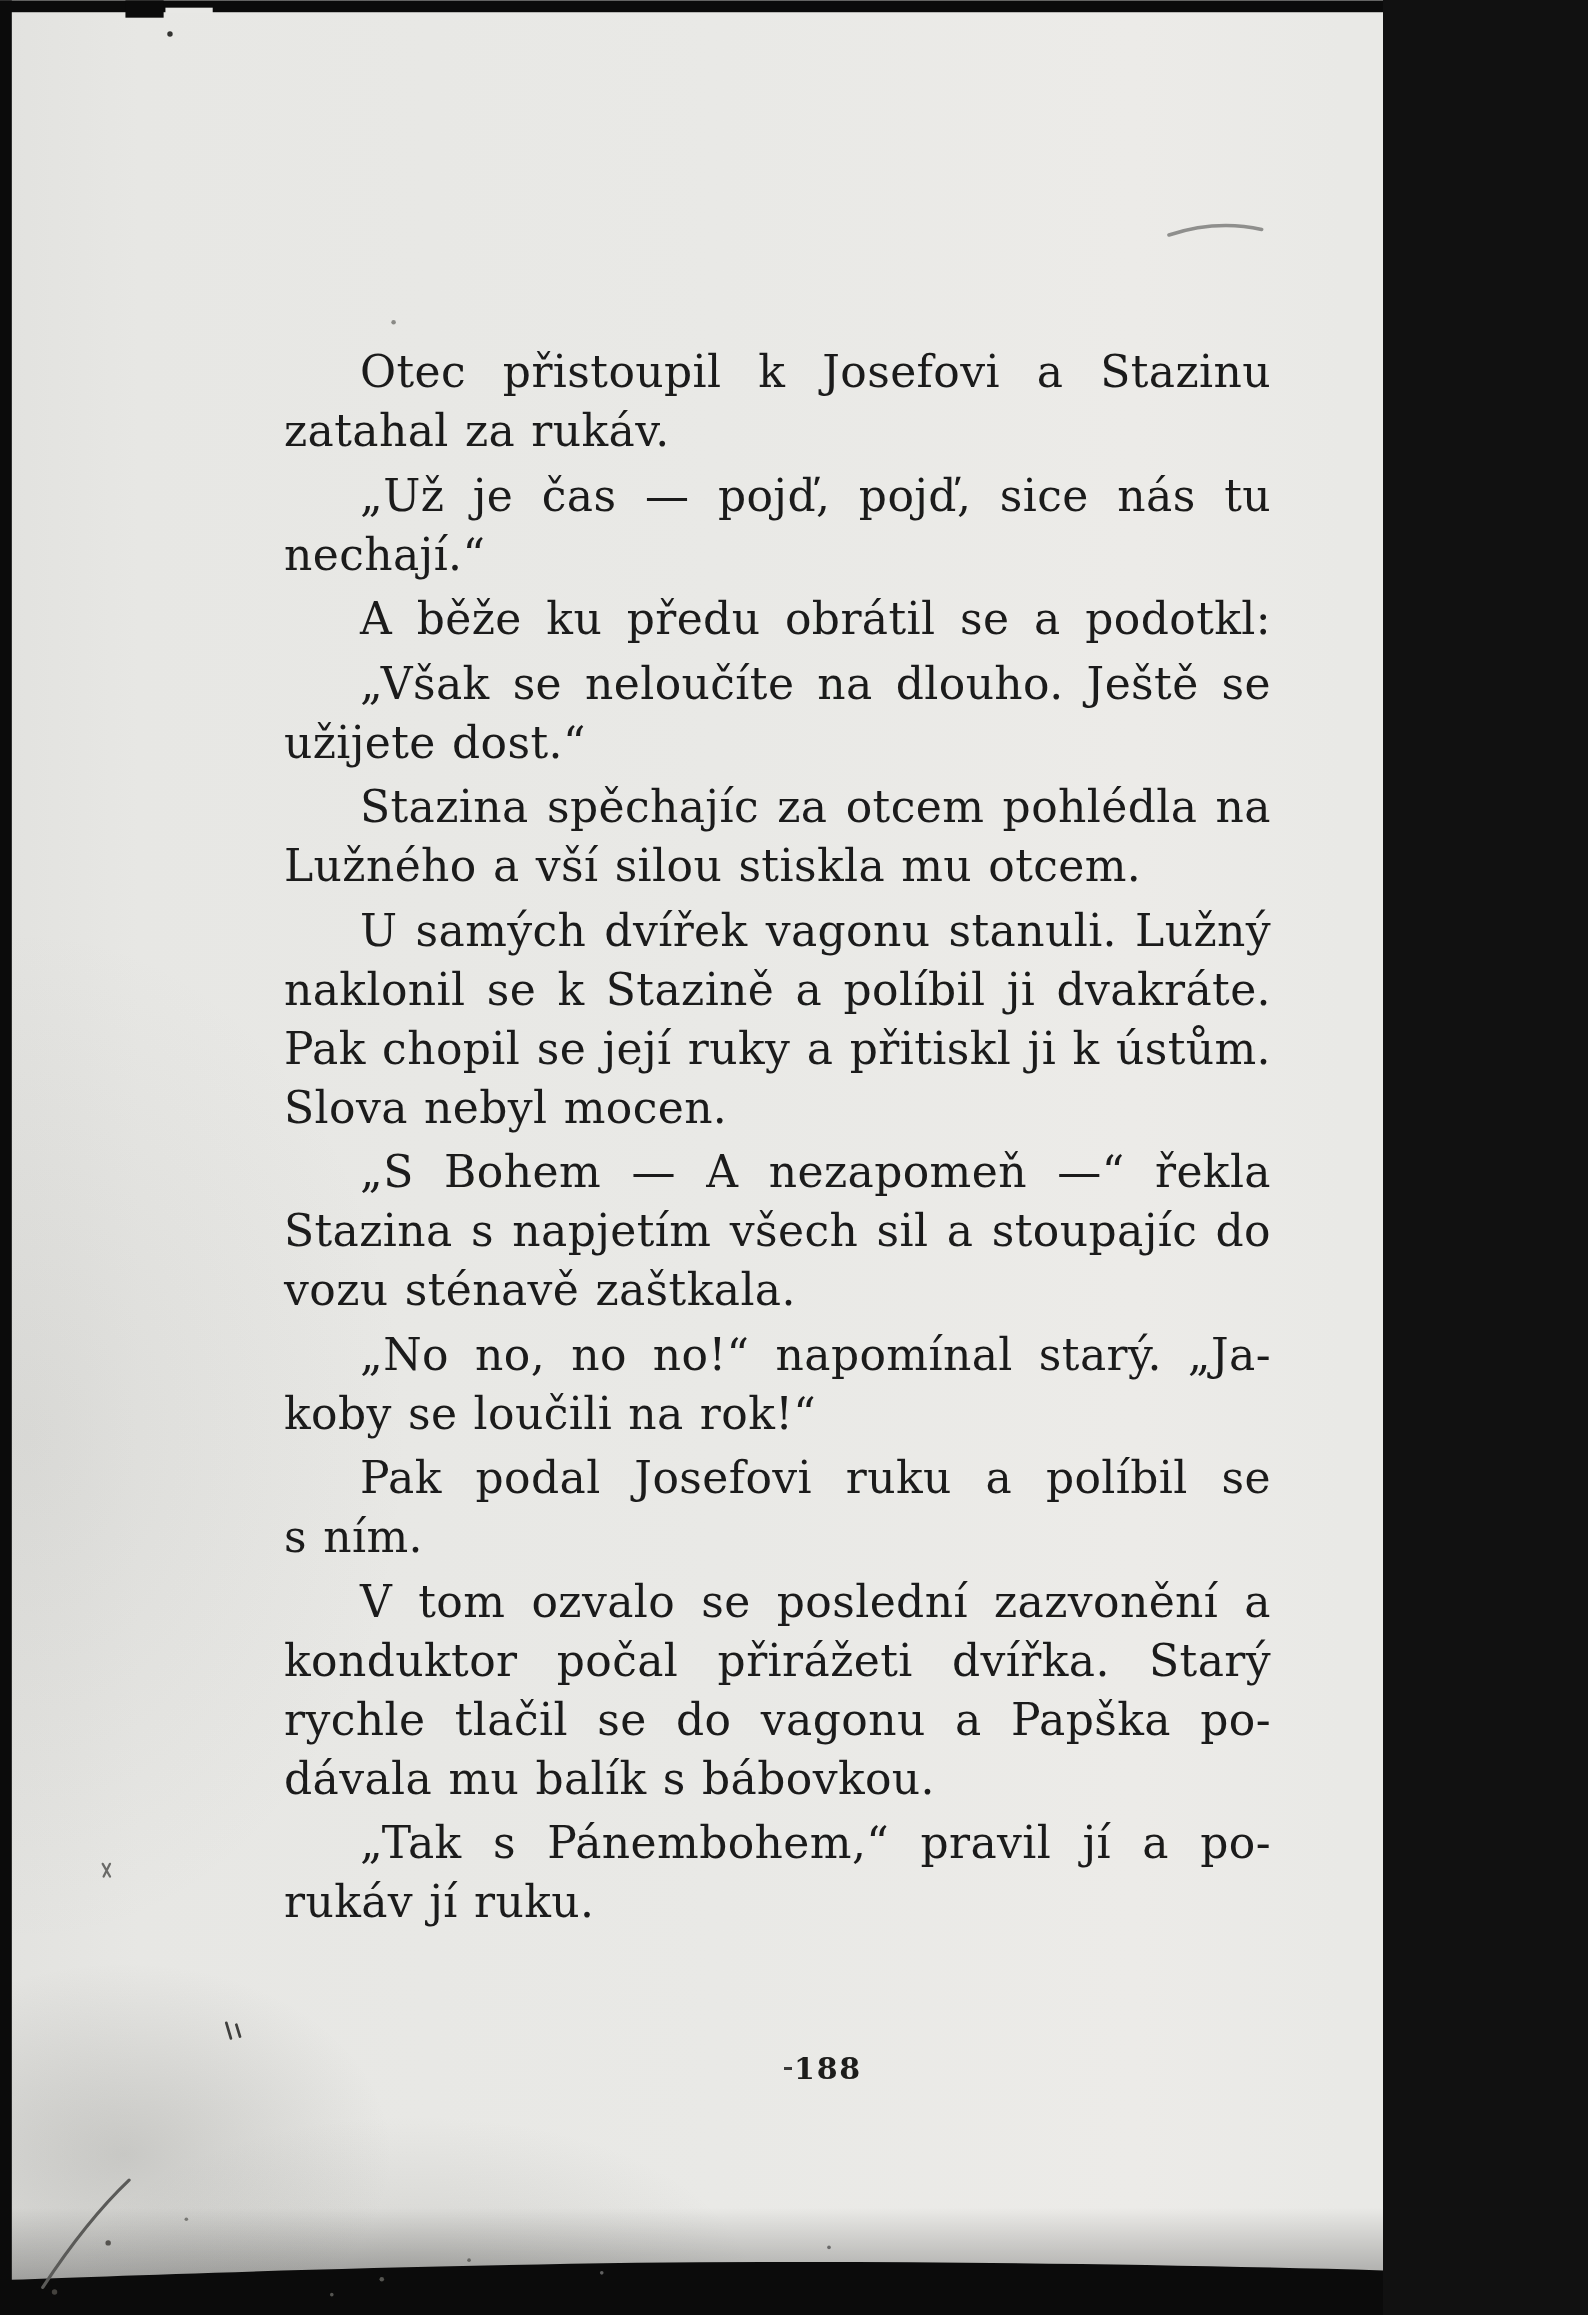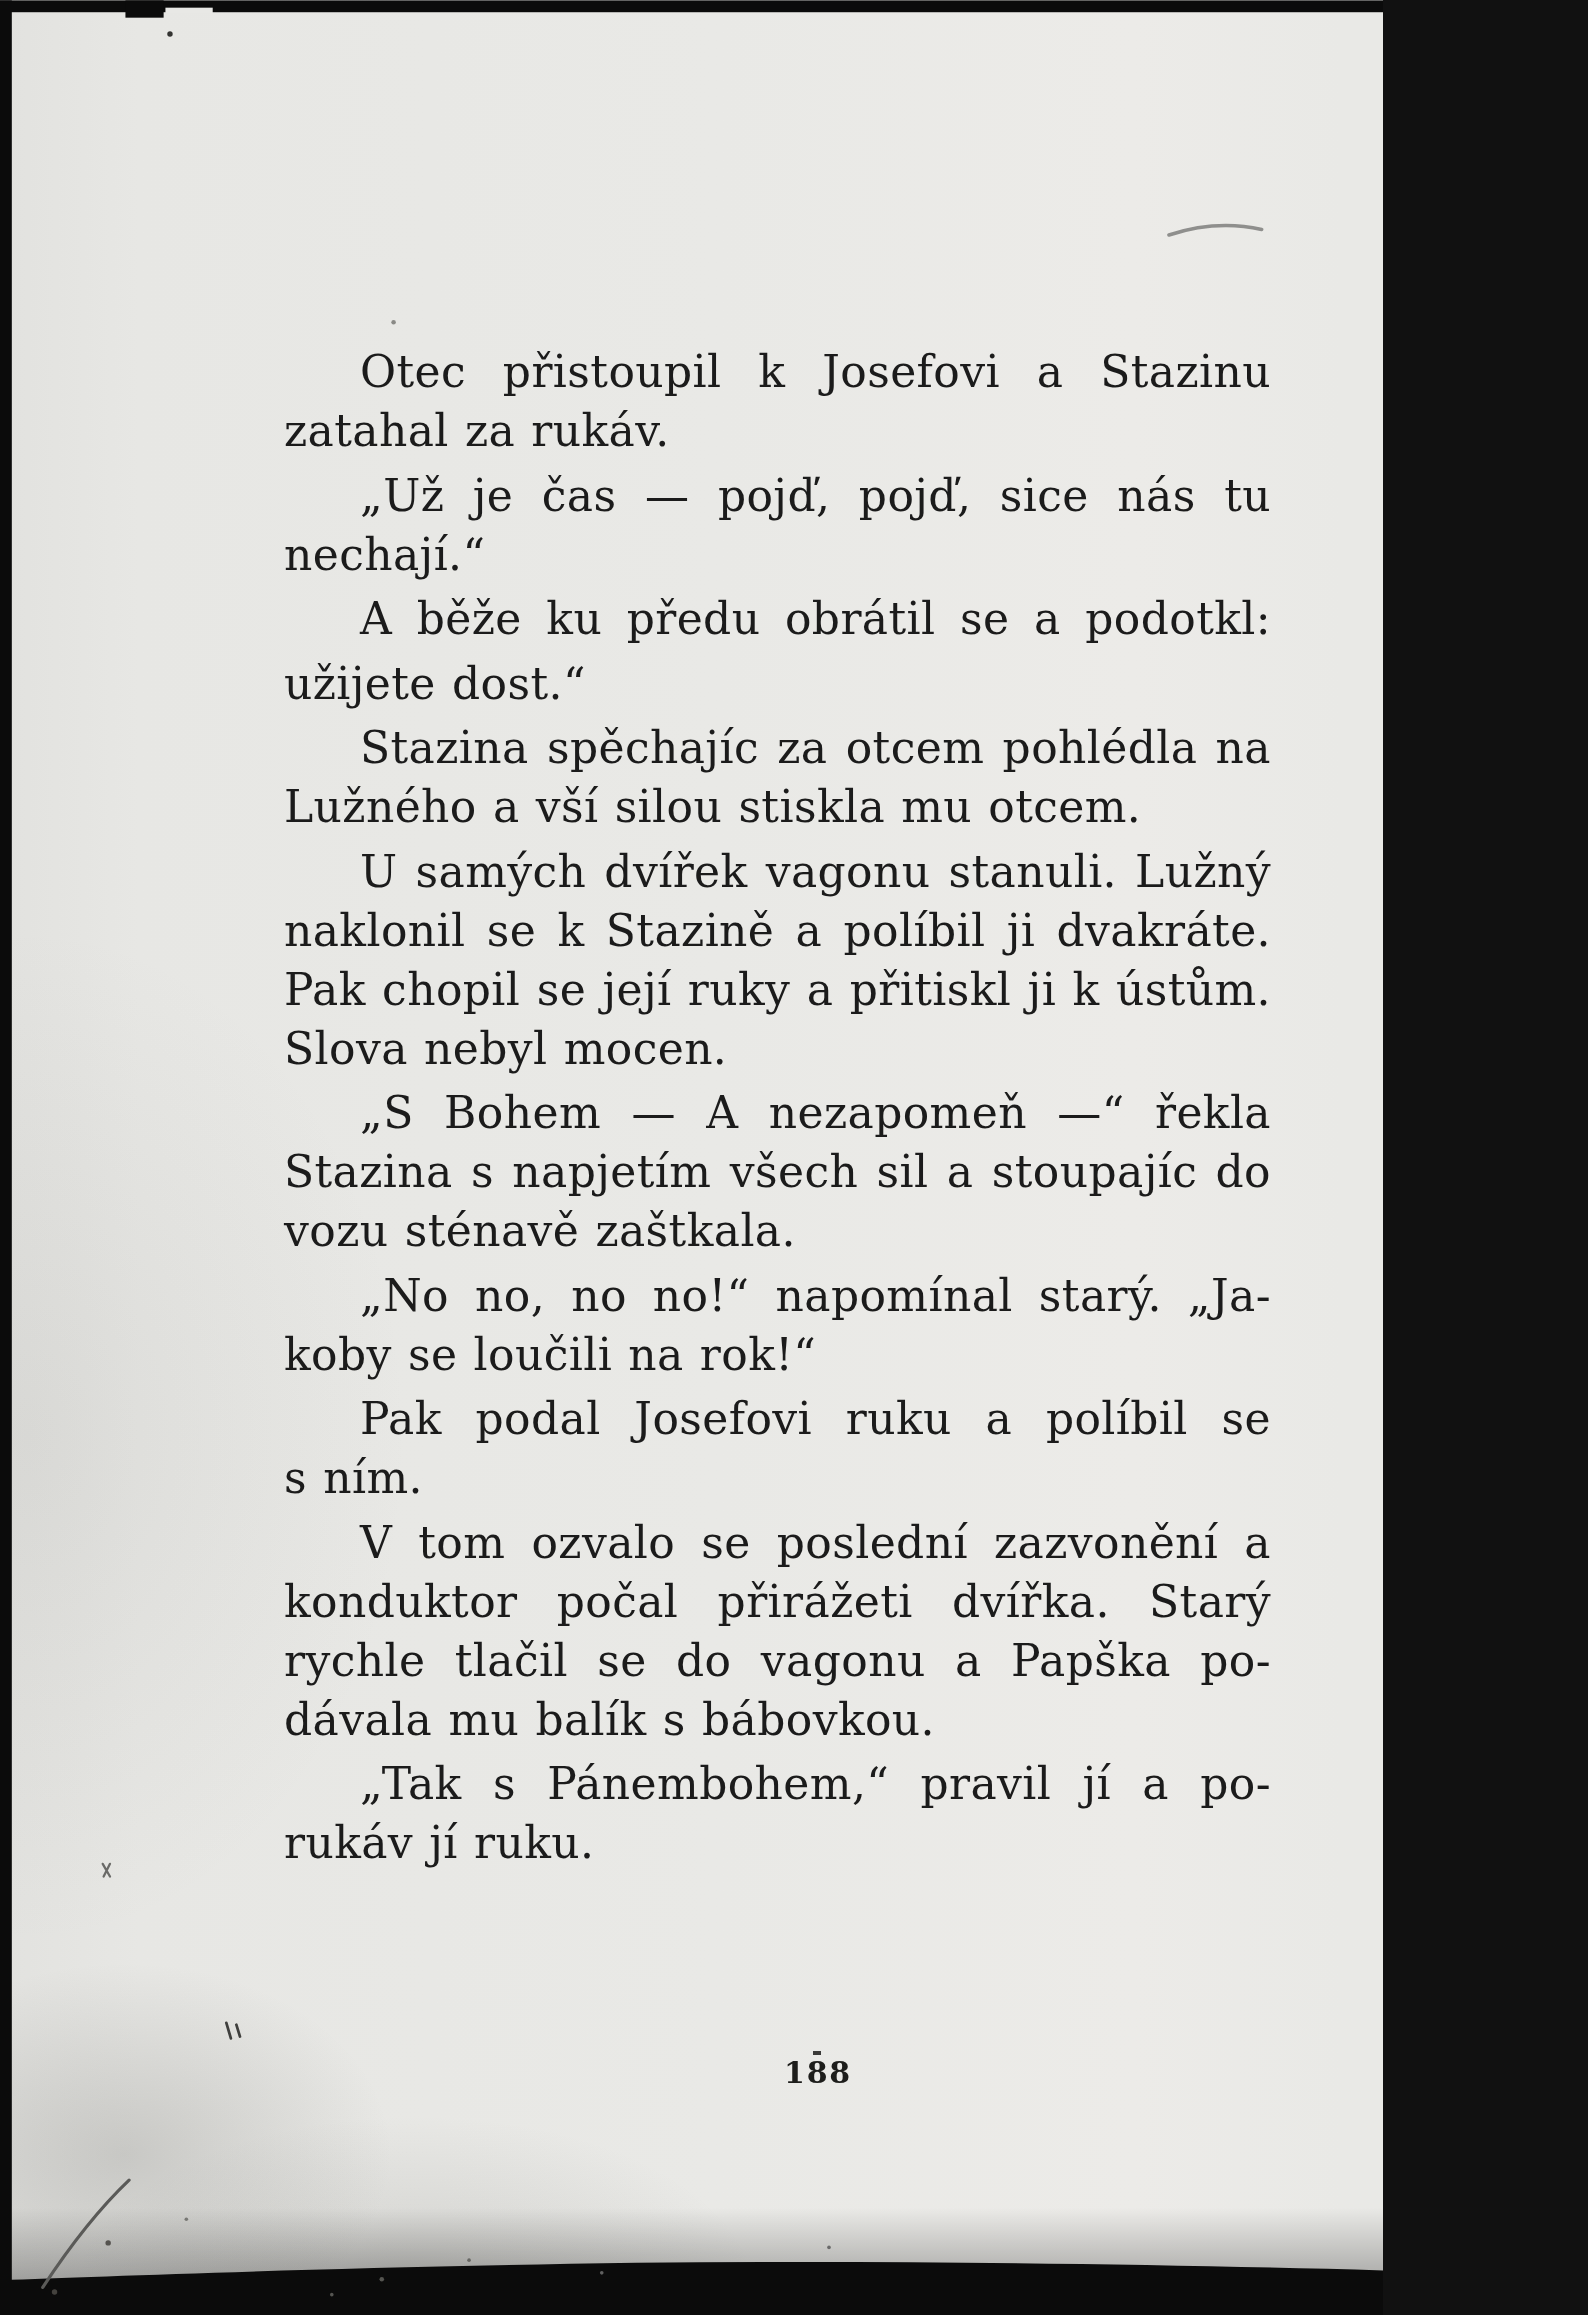--- a/index.html
+++ b/index.html
@@ -42,21 +42,20 @@
   .page-number-wrap {
     position: absolute;
     left: 784px;
     top: 2051px;
     font-size: 30px;
     font-weight: 700;
     letter-spacing: 1.8px;
     color: #1d1d1b;
     display: flex;
     align-items: center;
-    flex-direction: column;
   }
   .pn-dash {
     display: inline-block;
     width: 8.2px;
     height: 3.6px;
     background: #3a3a38;
     margin-right: 1.8px;
   }
   svg.artifacts {
     position: absolute;
@@ -75,20 +74,21 @@
         <div class="line nojust">zatahal za rukáv.</div>
       </div>
       <div class="para">
         <div class="line indent">„Už je čas — pojď, pojď, sice nás tu</div>
         <div class="line nojust">nechají.“</div>
       </div>
       <div class="para">
         <div class="line indent">A běže ku předu obrátil se a podotkl:</div>
       </div>
       <div class="para">
+        <div class="line indent">„Však se neloučíte na dlouho. Ještě se</div>
         <div class="line nojust">užijete dost.“</div>
       </div>
       <div class="para">
         <div class="line indent">Stazina spěchajíc za otcem pohlédla na</div>
         <div class="line nojust">Lužného a vší silou stiskla mu otcem.</div>
       </div>
       <div class="para">
         <div class="line indent">U samých dvířek vagonu stanuli. Lužný</div>
         <div class="line">naklonil se k Stazině a políbil ji dvakráte.</div>
         <div class="line">Pak chopil se její ruky a přitiskl ji k ústům.</div>

